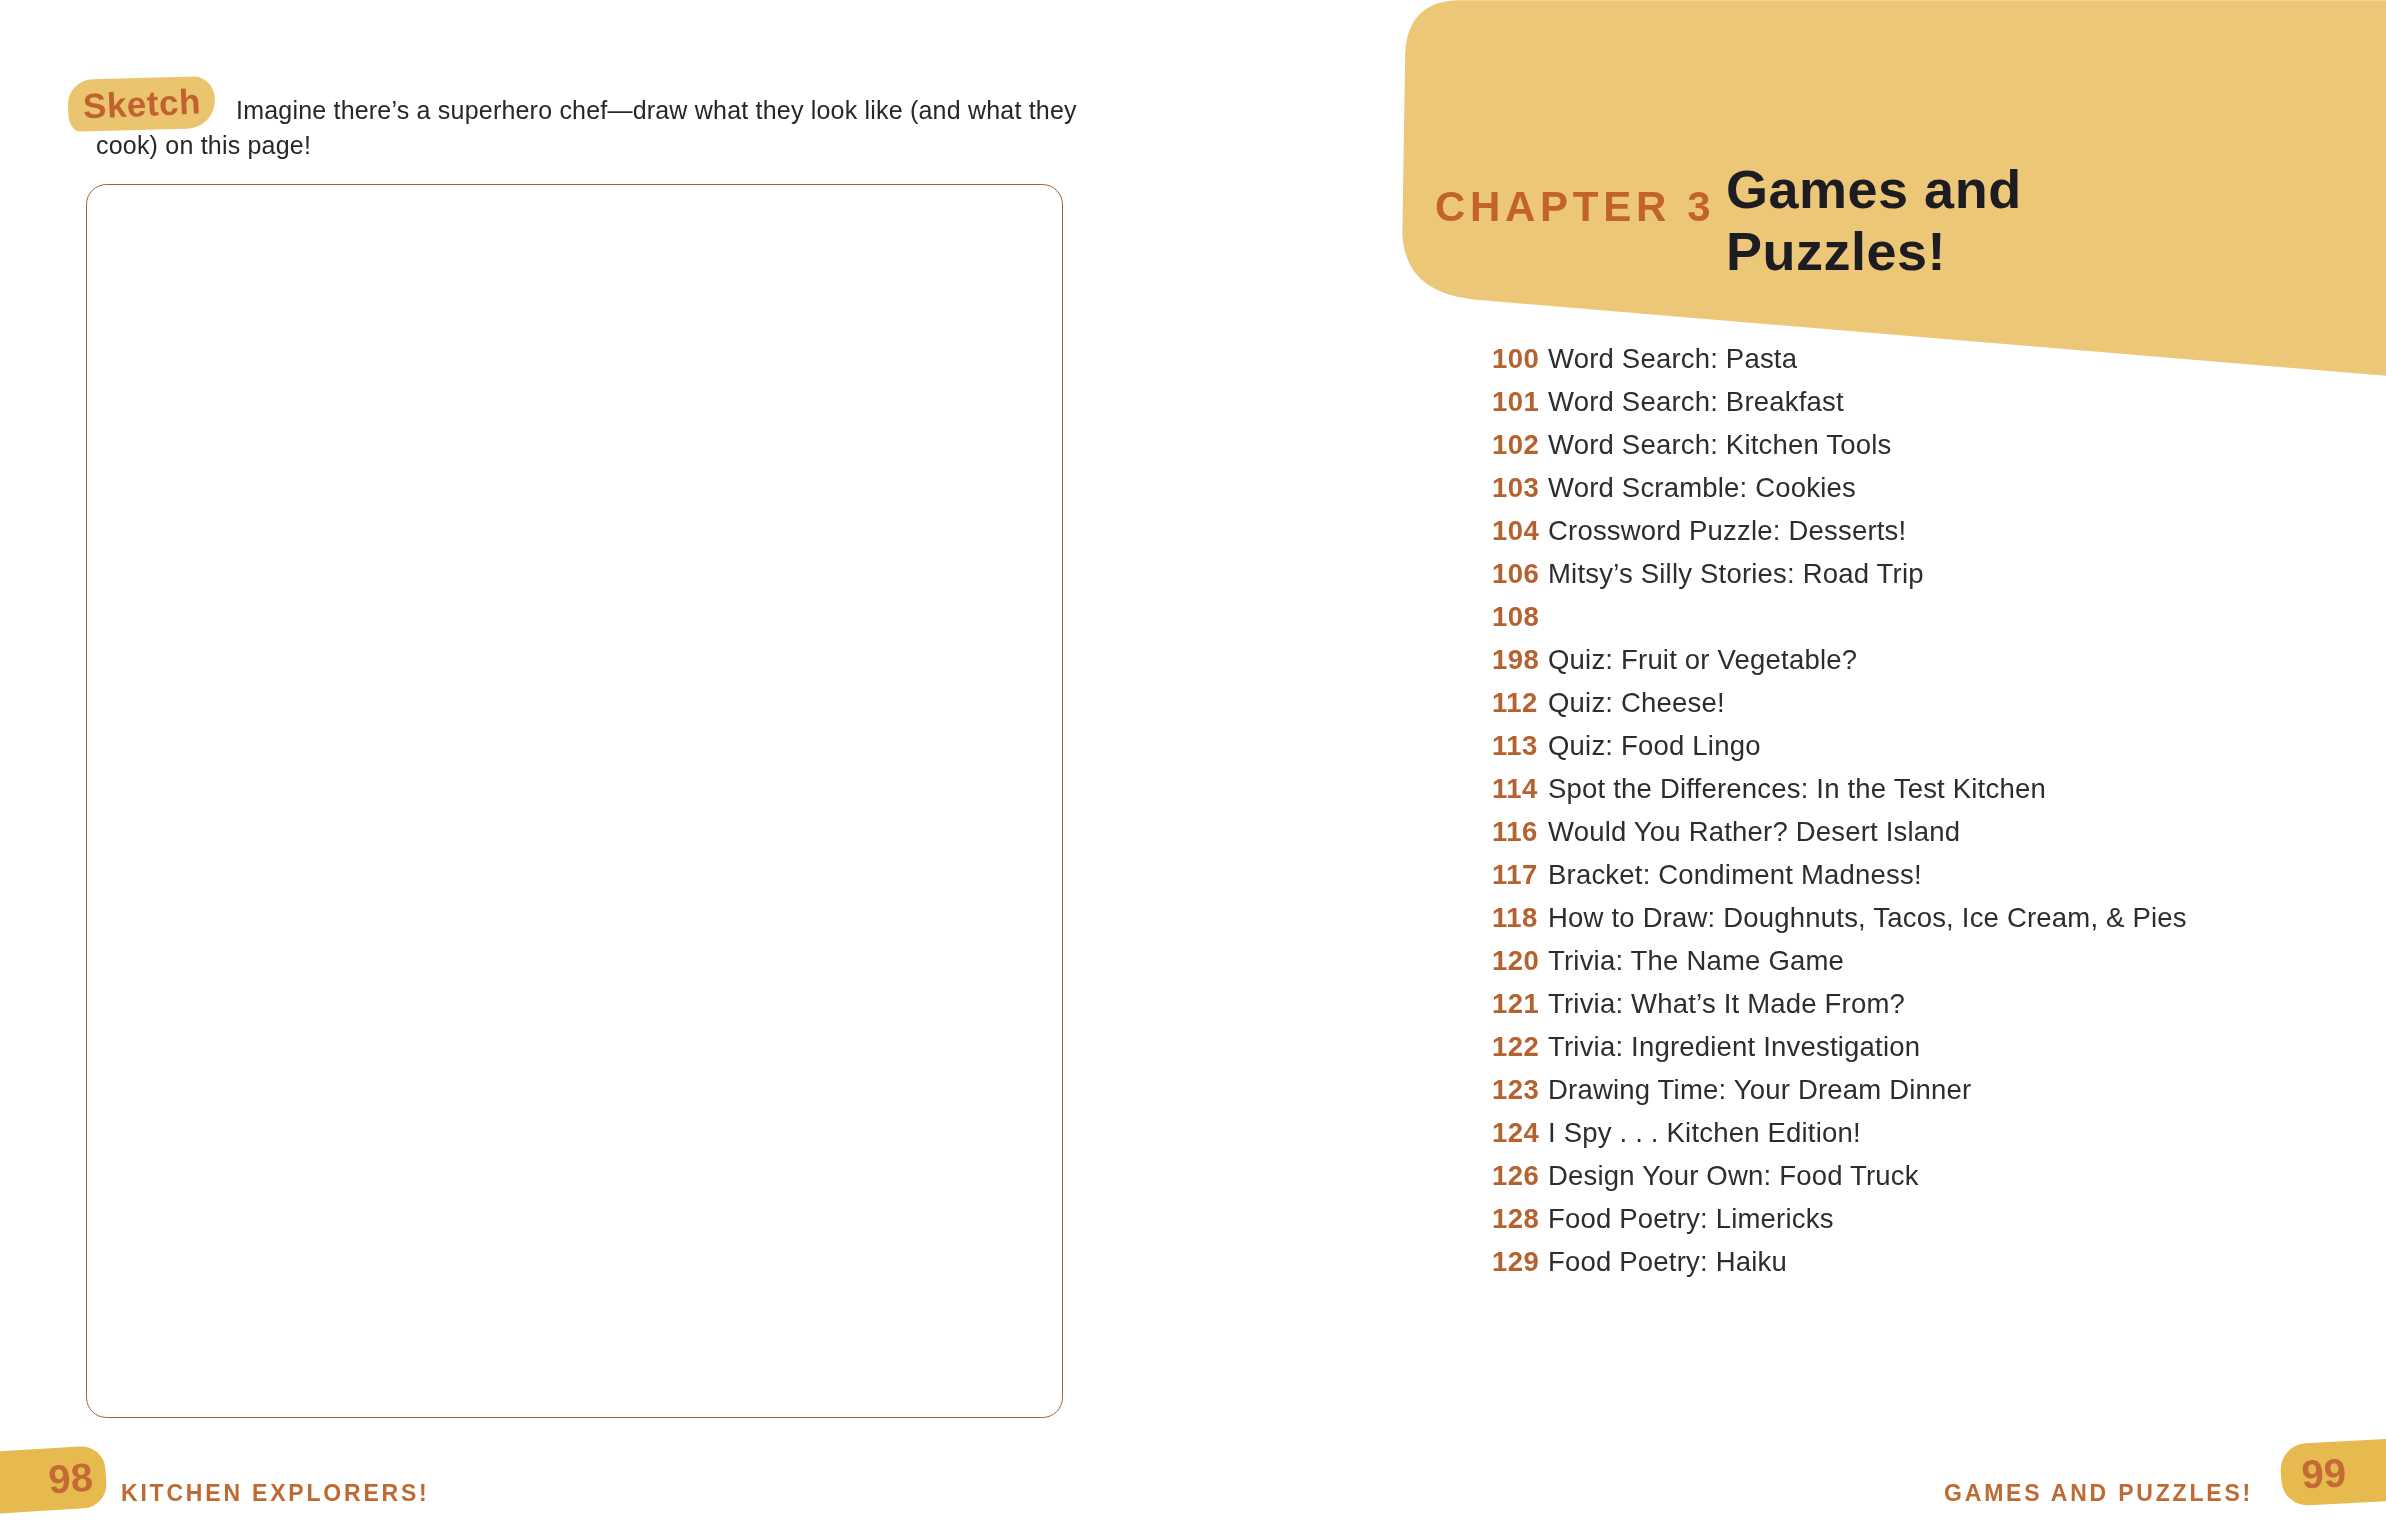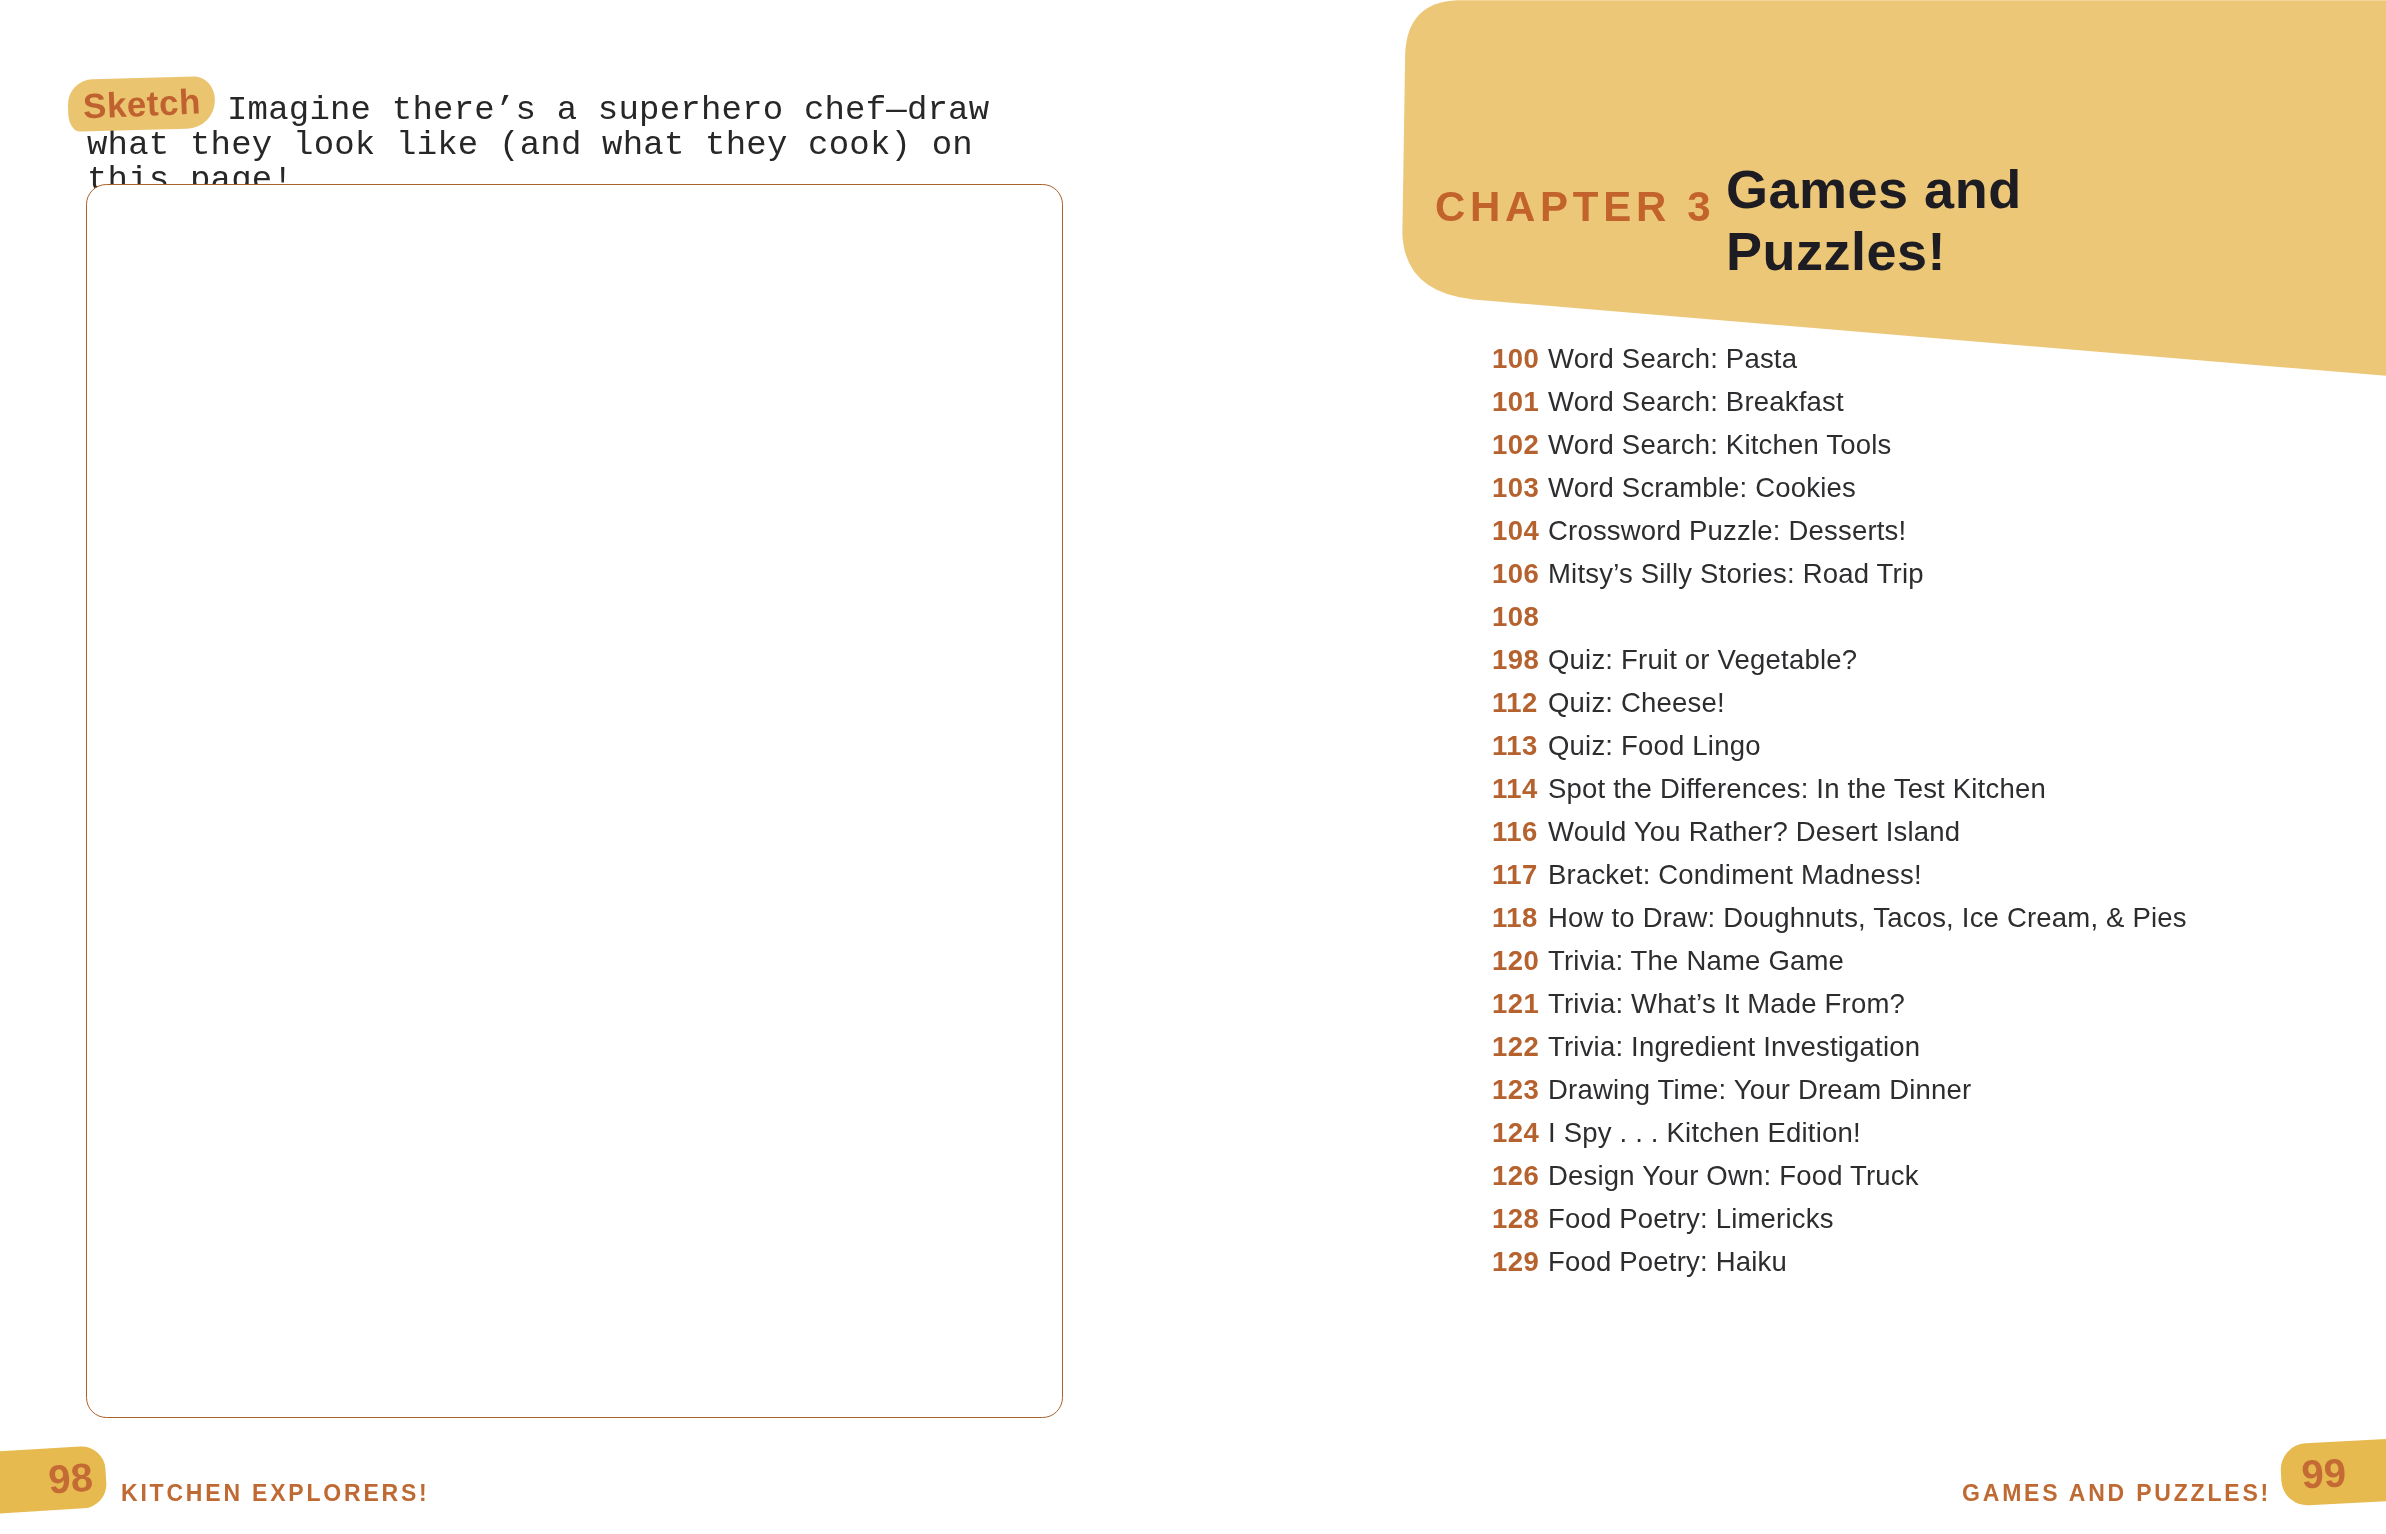--- a/index.html
+++ b/index.html
@@ -32,29 +32,28 @@
   }
   .sketch-badge span {
     font-size: 35px;
     font-weight: bold;
     color: #c0622f;
     letter-spacing: 0.5px;
     transform: rotate(-1deg);
   }
   .sketch-prompt {
     position: absolute;
-    left: 87px;
+    left: 96px;
     top: 93px;
     width: 981px;
-    font-size: 34px;
+    font-size: 25px;
     line-height: 35px;
     color: #272727;
     text-indent: 140px;
     letter-spacing: 0.2px;
-    font-family: Liberation Mono, monospace;
   }
   .sketch-box {
     position: absolute;
     left: 86px;
     top: 184px;
     width: 977px;
     height: 1234px;
     border: 1.9px solid #a9612a;
     border-radius: 20.5px;
     background: #ffffff;
@@ -158,21 +157,21 @@
     position: absolute;
     top: 1481px;
     font-size: 23px;
     font-weight: bold;
     letter-spacing: 2.8px;
     color: #bf6a33;
     line-height: 24px;
     white-space: nowrap;
   }
   .footer-label.left { left: 121px; }
-  .footer-label.right { right: 116px; text-align: center; }
+  .footer-label.right { right: 134px; text-align: center; }
 </style>
 </head>
 <body>
 
 <div id="canvas">
 
   <svg class="banner-svg" viewBox="0 0 2560 420" aria-hidden="true">
     <path d="M 1563 0 H 2560 V 403 L 1580 321 Q 1506 313 1504 250 L 1507 58 Q 1509 2 1563 0 Z" fill="#edc778"></path>
   </svg>
 

